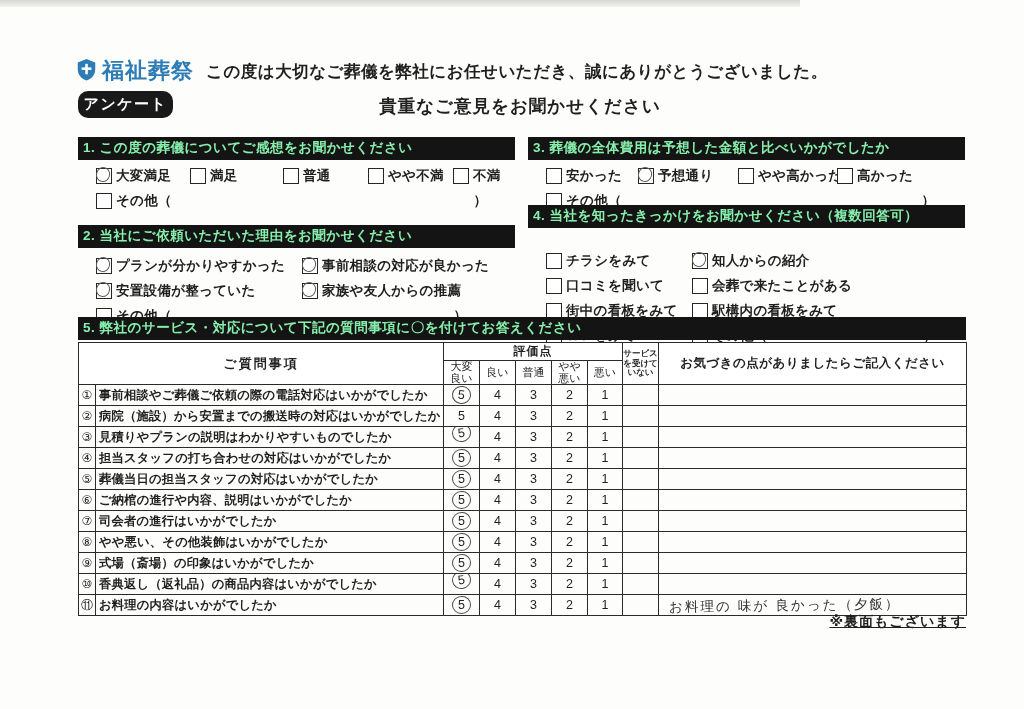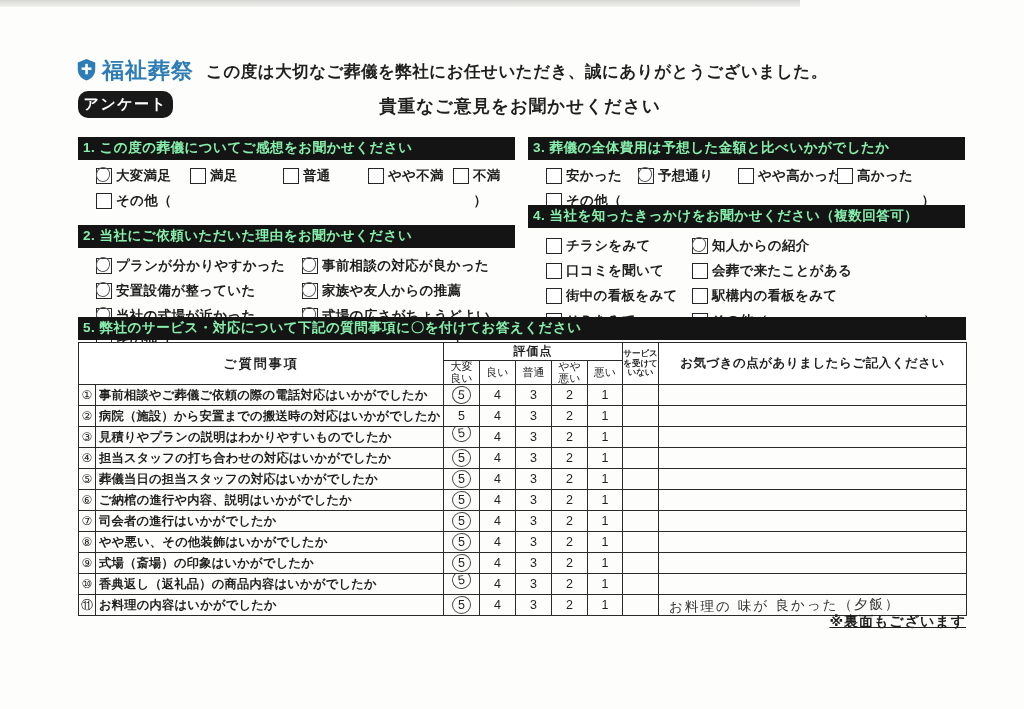--- a/index.html
+++ b/index.html
@@ -173,42 +173,32 @@
     <div class="pair-row">
       <span class="opt c1">
           <span class="cb on"></span>
           <span class="lbl">安置設備が整っていた</span>
         </span>
       <span class="opt">
           <span class="cb on"></span>
           <span class="lbl">家族や友人からの推薦</span>
         </span>
     </div>
-    <div class="pair-row">
-      <span class="opt c1">
-          <span class="cb on"></span>
-          <span class="lbl">当社の式場が近かった</span>
-        </span>
-      <span class="opt">
-          <span class="cb on"></span>
-          <span class="lbl">式場の広さがちょうどよい</span>
-        </span>
-    </div>
     <div class="pair-row r4">
       <span class="opt c1">
           <span class="cb"></span>
           <span class="lbl">その他（</span>
         </span>
       <span class="close">）</span>
     </div>
   </div>
 
   <div class="sec" id="sec4">
     <div class="sec-bar">4. 当社を知ったきっかけをお聞かせください（複数回答可）</div>
-    <div class="pair-row" style="margin-top:5px;">
+    <div class="pair-row" style="margin-top:20px;">
       <span class="opt c1">
           <span class="cb"></span>
           <span class="lbl">チラシをみて</span>
         </span>
       <span class="opt">
           <span class="cb on"></span>
           <span class="lbl">知人からの紹介</span>
         </span>
     </div>
     <div class="pair-row">

